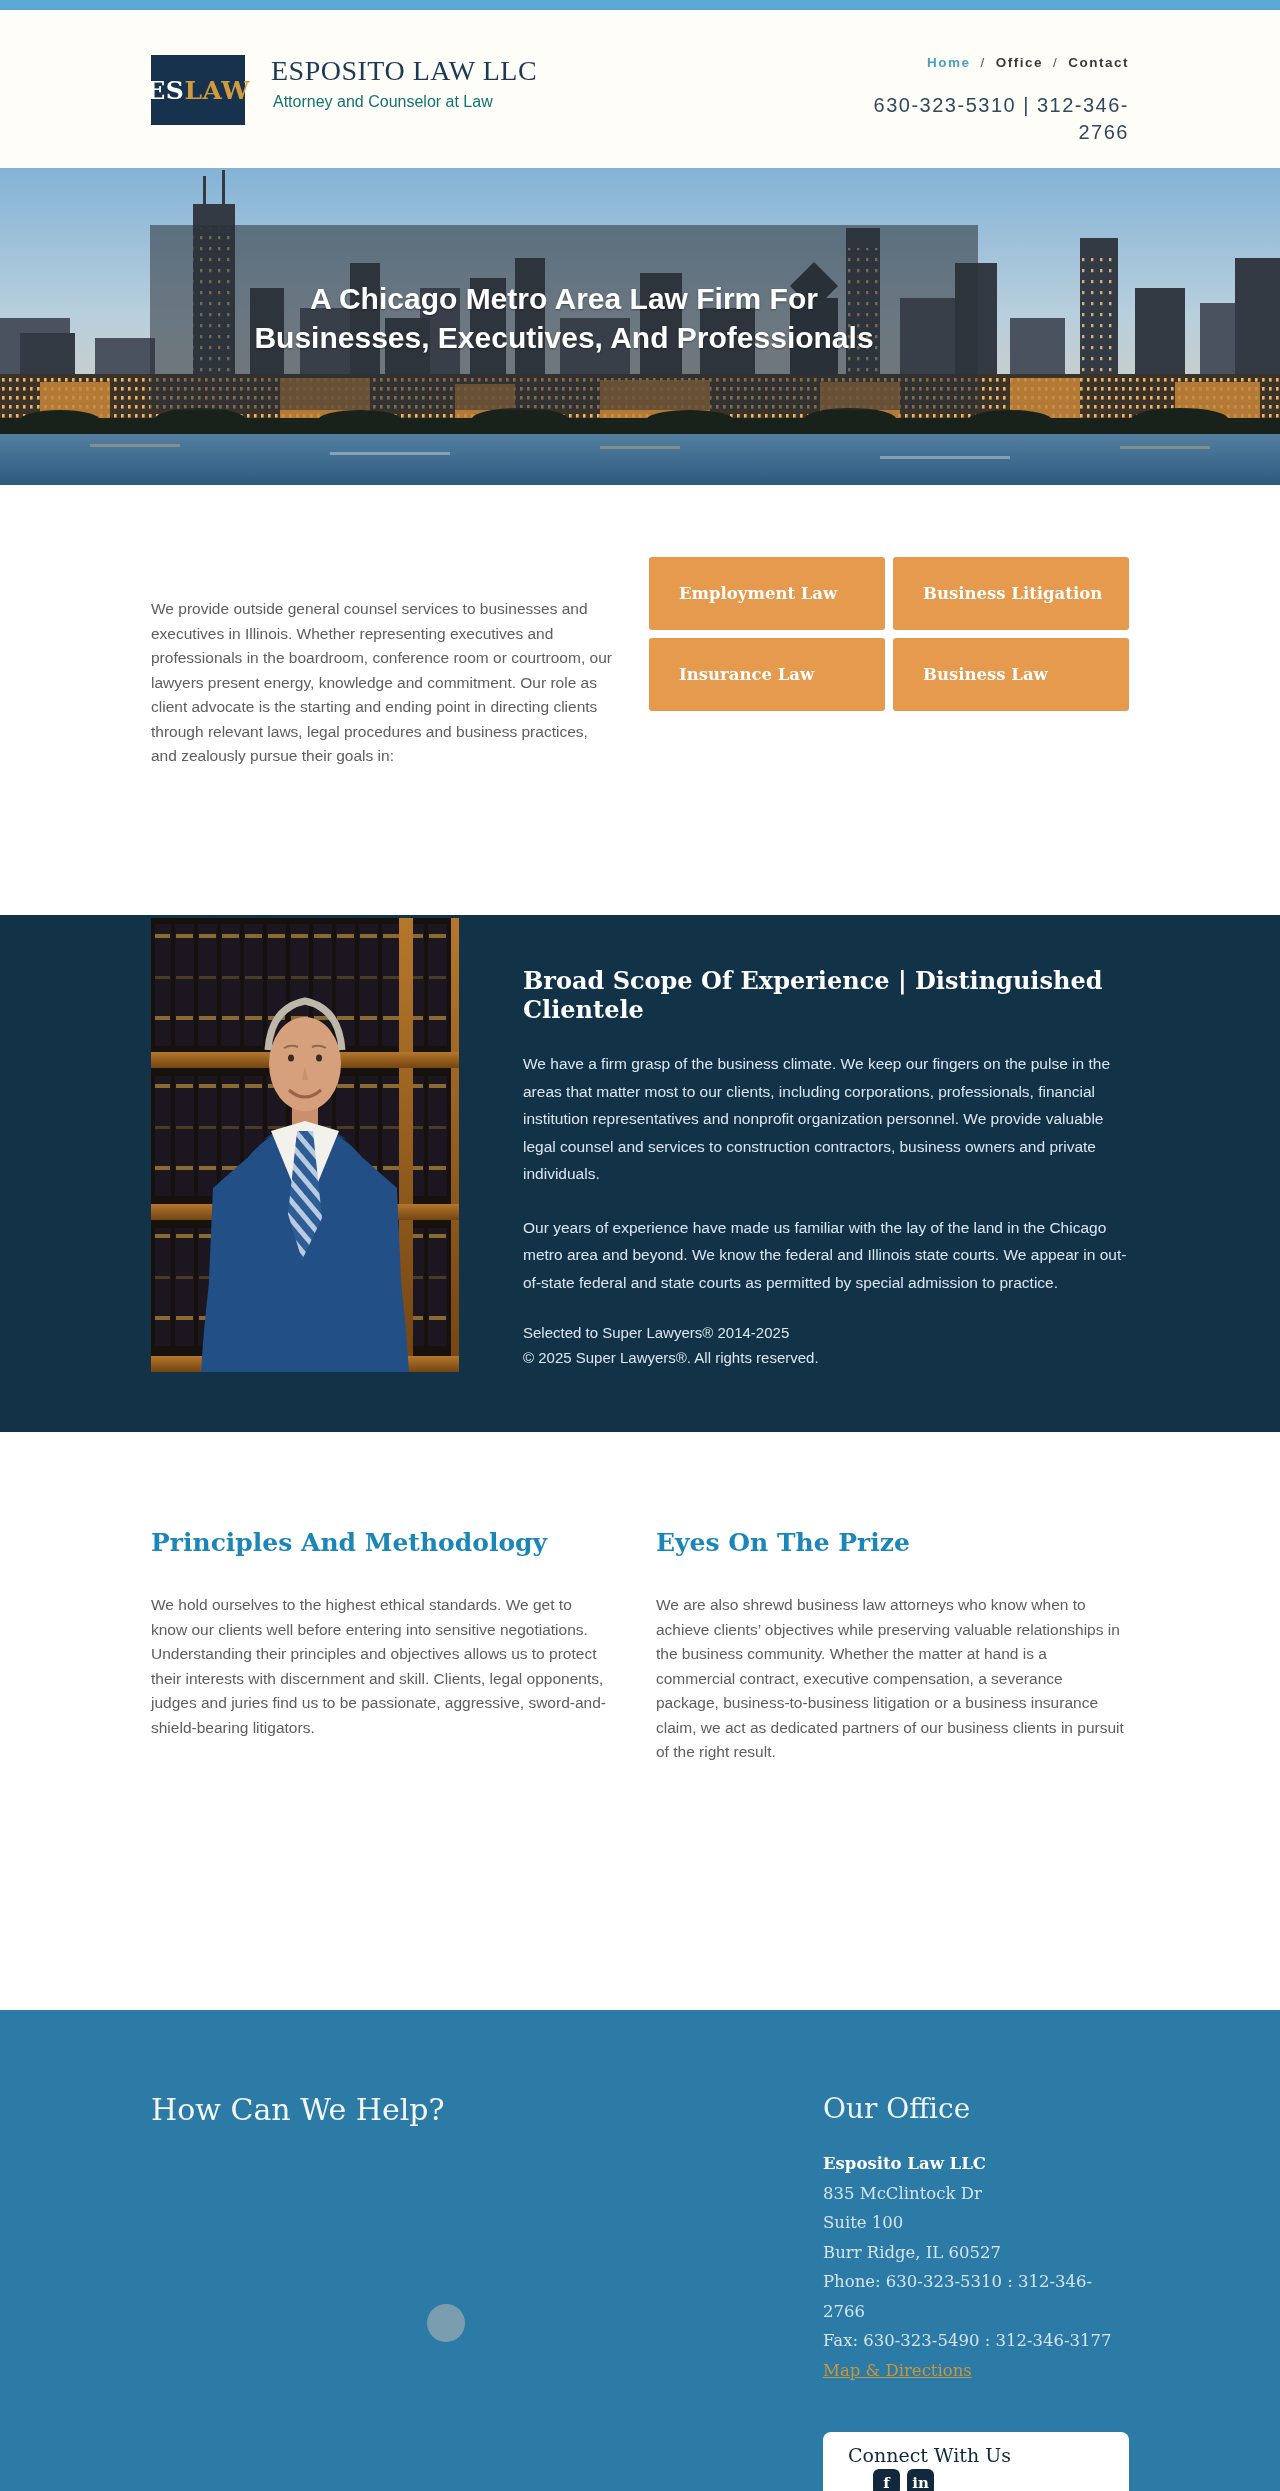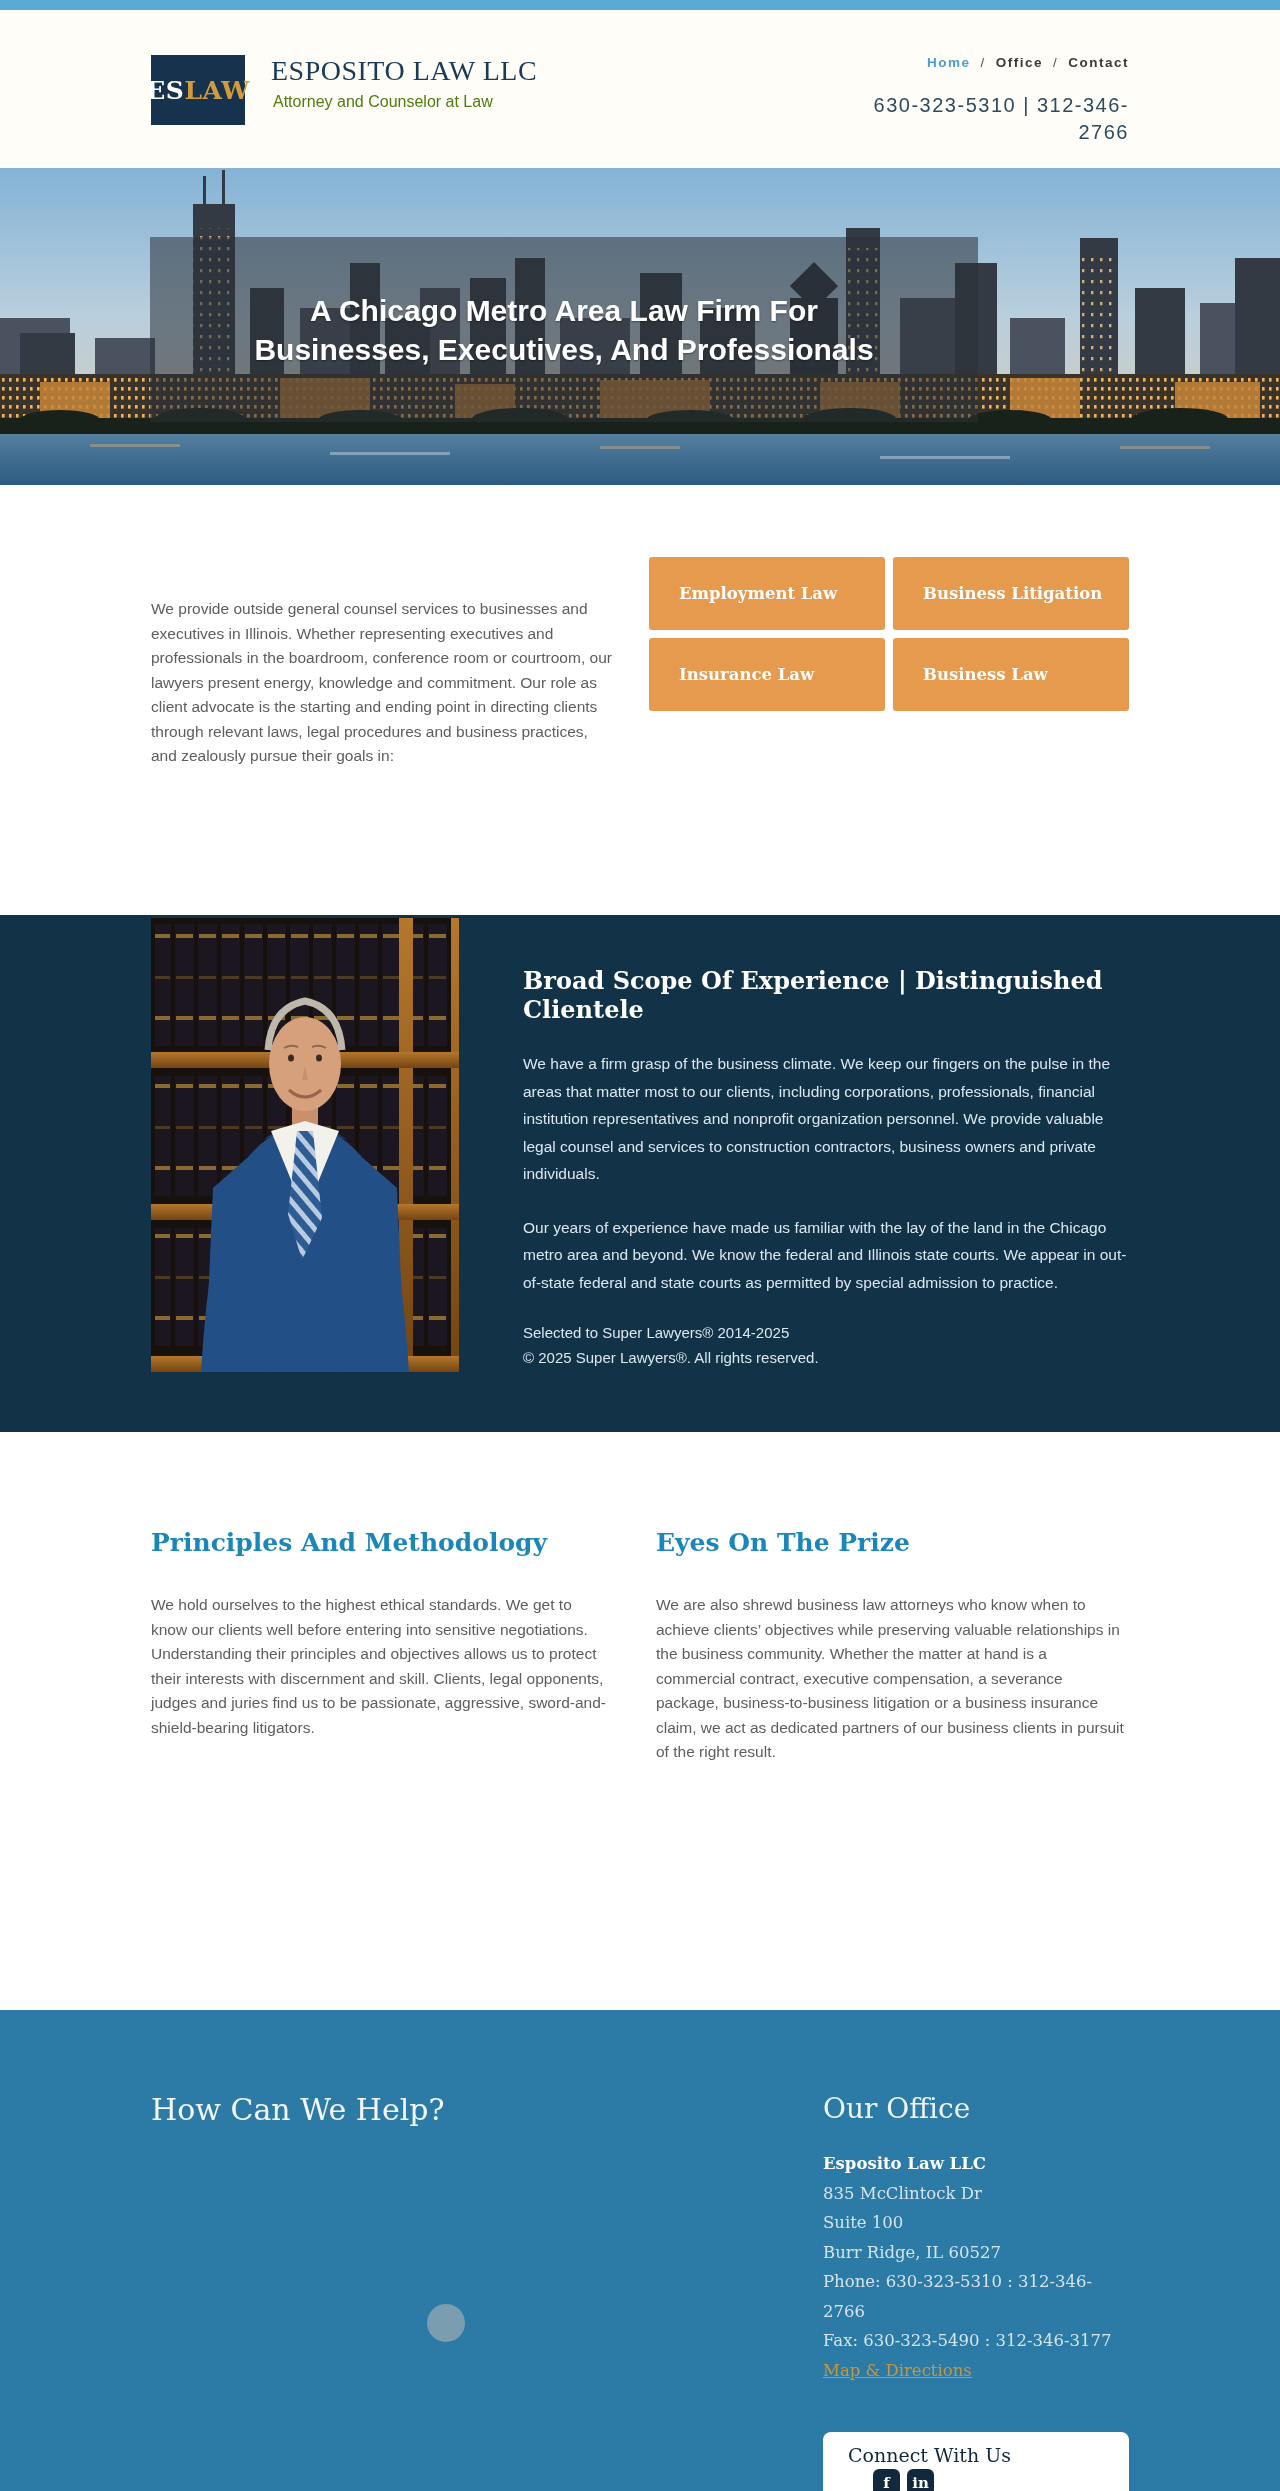--- a/index.html
+++ b/index.html
@@ -11,33 +11,33 @@
 
   
   .site-header { height:158px; background:#fffdf7; }
   .site-header .container { display:flex; height:100%; padding-top:45px; }
   .logo-box { width:94px; height:70px; background:#16324c; color:#fff;
               display:flex; align-items:center; justify-content:center;
               font-family:"DejaVu Serif", serif; font-weight:bold; font-size:25px; letter-spacing:.5px; }
   .logo-box .gold { color:#d09a3e; }
   .brand-text { margin-left:26px; }
   .firm-name { font-family:"Liberation Serif", serif; font-size:28px; color:#1b3a55; letter-spacing:.5px; }
-  .tagline { font-size:16px; color:#4d7c0f; margin-top:6px; margin-left:2px; }
+  .tagline { font-size:16px; color:#0f766e; margin-top:6px; margin-left:2px; }
   .header-right { margin-left:auto; text-align:right; padding-top:0; }
   .nav { display:flex; justify-content:flex-end; align-items:center; gap:10px;
          font-size:13.5px; letter-spacing:1.5px; color:#3a3a3a; font-weight:bold; }
   .nav a { text-decoration:none; color:#3a3a3a; cursor:pointer; }
   .nav a.active { color:#4aa0ca; }
   .nav .sep { color:#555; font-weight:normal; }
   .phone { margin-top:22px; font-size:20px; color:#2f4a5d; letter-spacing:1.5px; line-height:27px; }
 
   
   .hero { position:relative; height:317px; overflow:hidden; }
   .hero svg { position:absolute; left:0; top:0; }
-  .hero-overlay { position:absolute; left:150px; width:828px; top:69px; height:185px;
+  .hero-overlay { position:absolute; left:150px; width:828px; top:57px; height:185px;
                   background:rgba(42,47,54,0.55); display:flex; flex-direction:column;
                   align-items:center; justify-content:center; }
   .hero-heading { color:#ffffff; font-weight:bold; font-size:30px; line-height:39px;
                   text-align:center; text-shadow:0 1px 2px rgba(0,0,0,.4); }
 
   
   .practice { height:430px; background:#fff; padding-top:72px; }
   .practice .cols { display:flex; }
   .col-left { width:462px; }
   .blue-heading { font-family:"DejaVu Serif", serif; font-weight:bold; font-size:26px; color:#1a87b8; }

